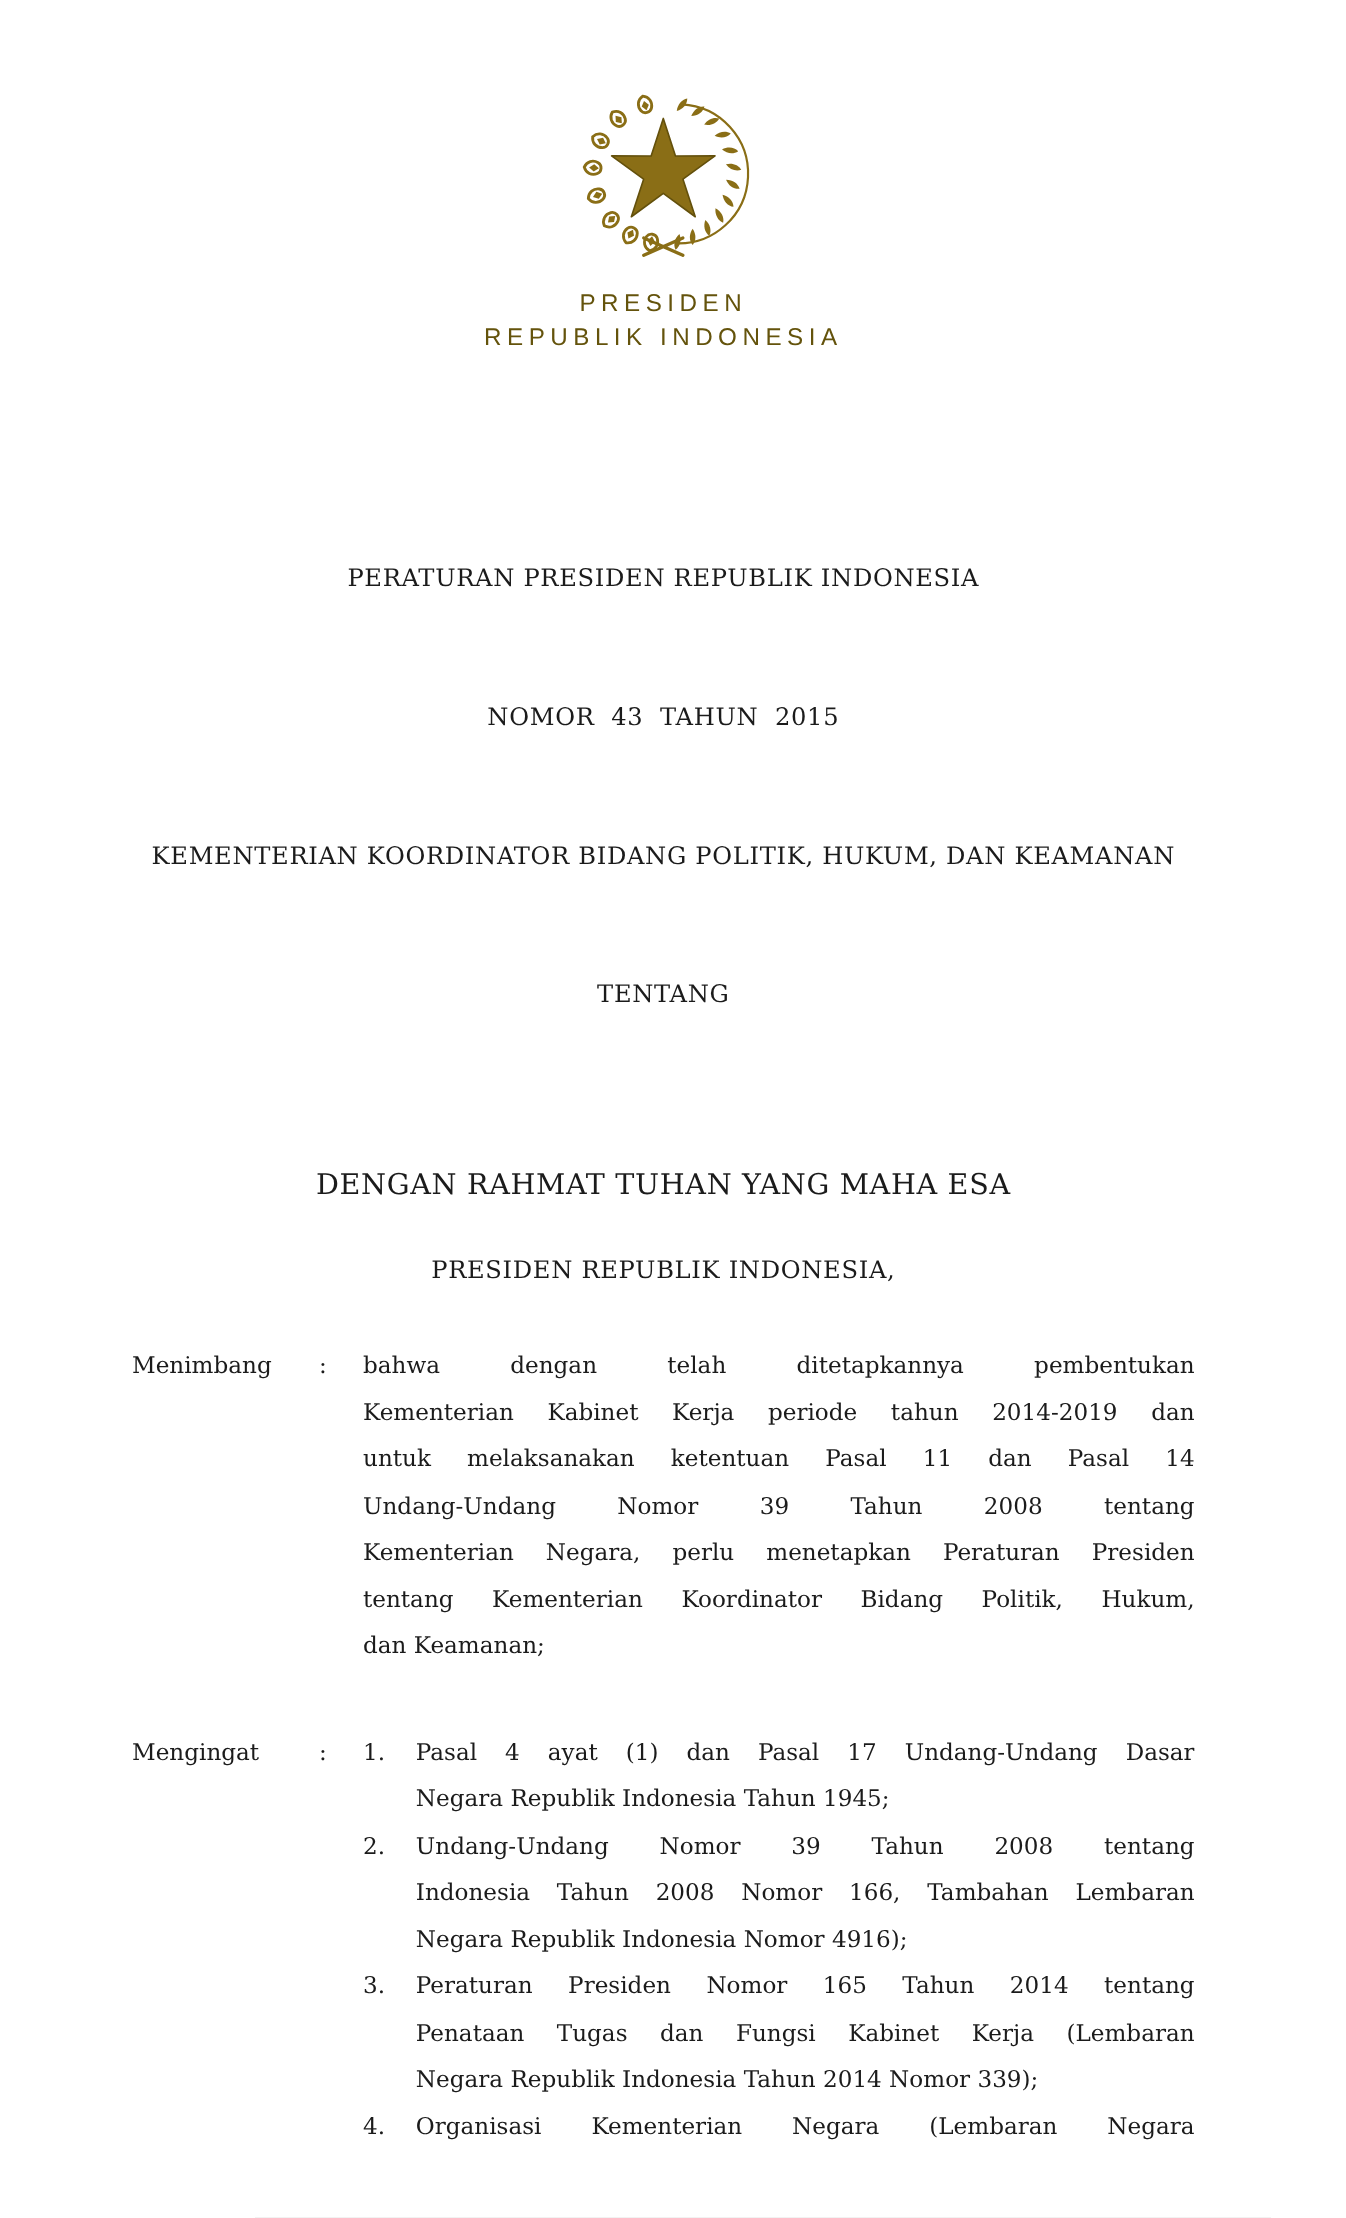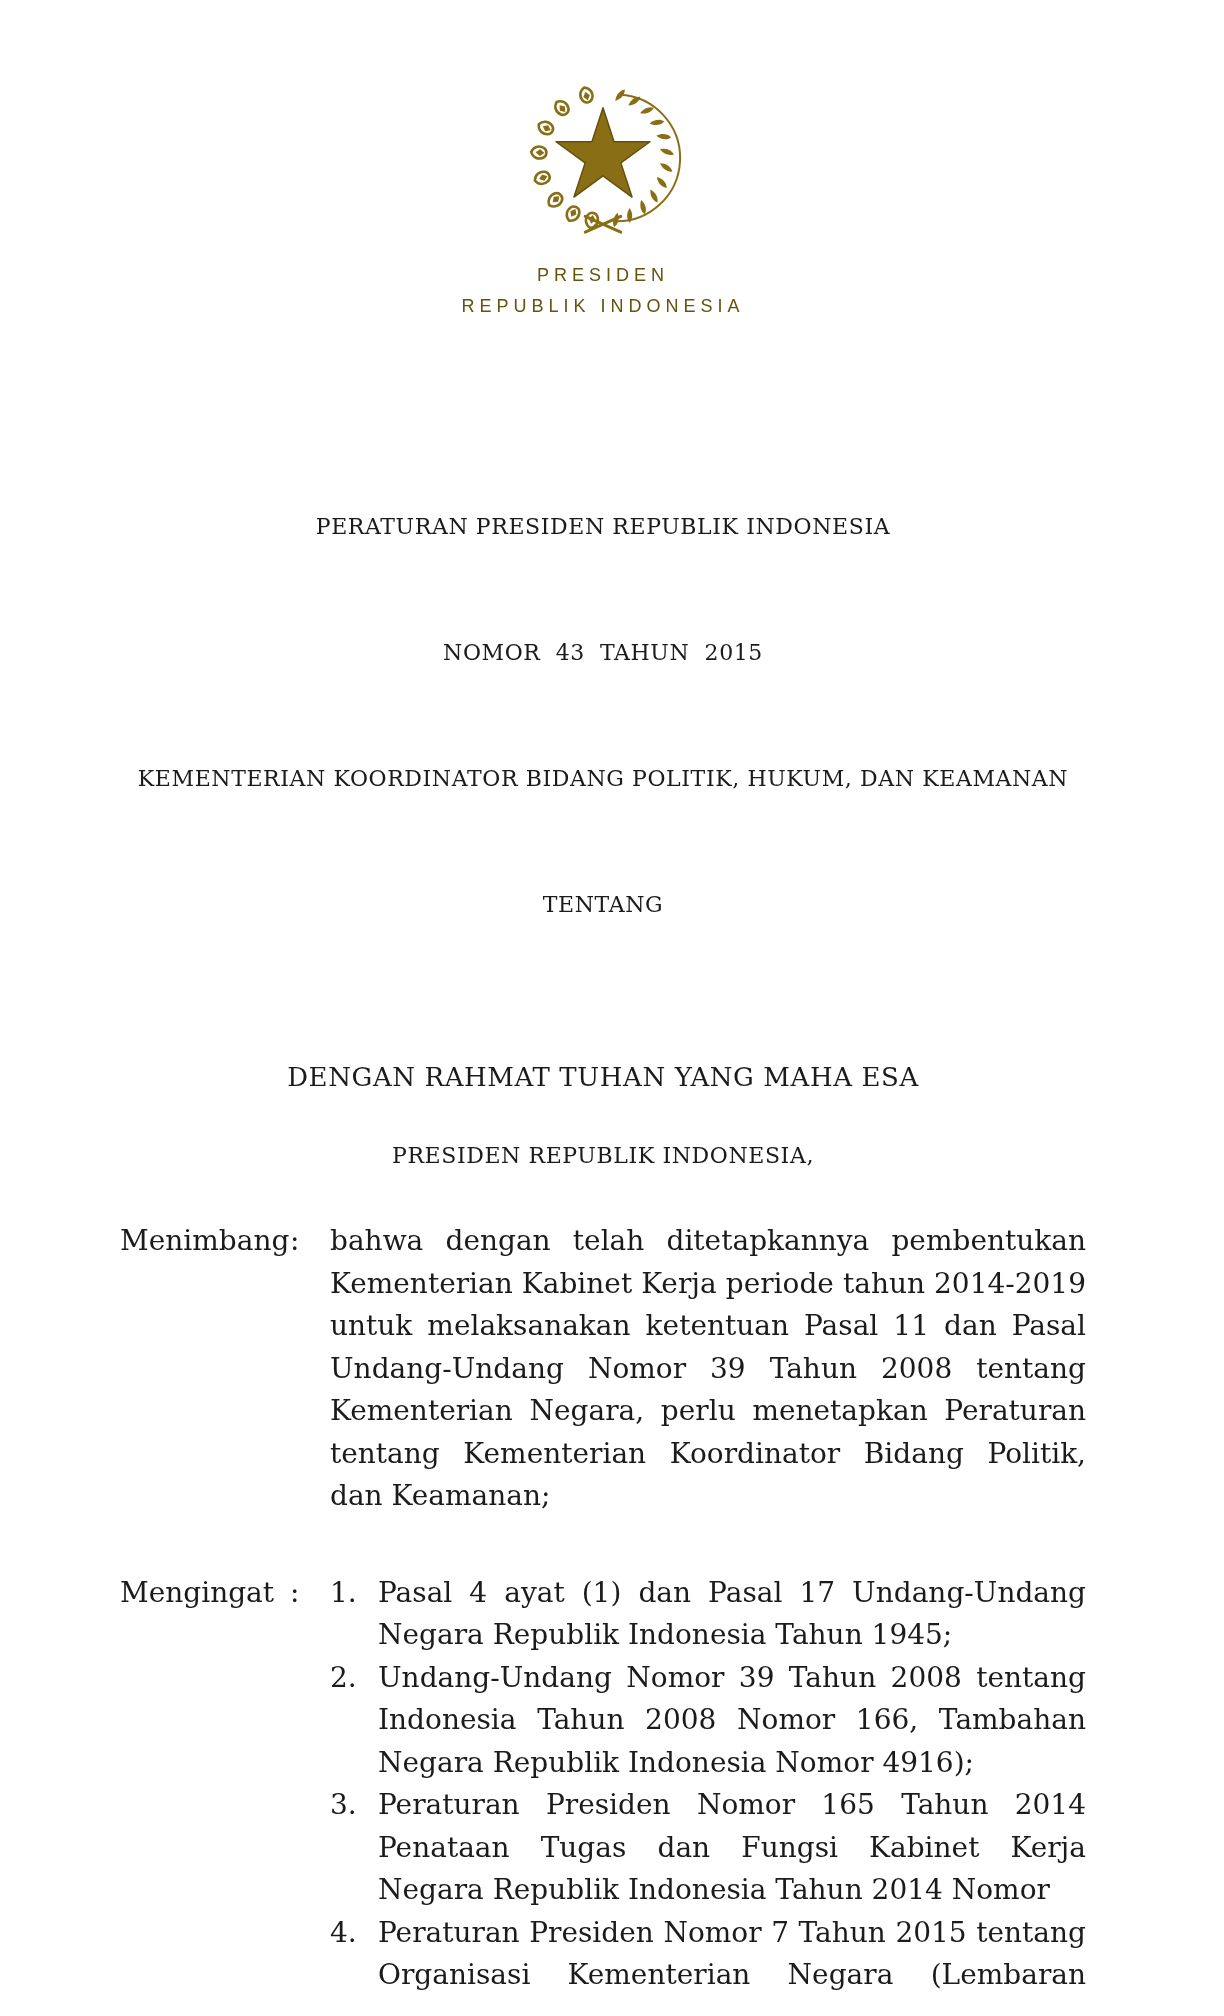--- a/index.html
+++ b/index.html
@@ -15,21 +15,21 @@
     overflow:hidden;
   }
 
   
   .emblem { display:block; margin:82px auto 0; }
   .letterhead-text {
     margin-top:20px;
     text-align:center;
     font-family:"Liberation Sans", sans-serif;
     color:#64530c;
-    font-size:18px;
+    font-size:22px;
     letter-spacing:5px;
     line-height:31px;
   }
 
   
   .title-block {
     margin-top:100px;
     text-align:center;
     font-size:22px;
     line-height:42px;
@@ -45,21 +45,21 @@
   }
   .issuer {
     margin-top:37px;
     text-align:center;
     font-size:22px;
     line-height:42px;
     letter-spacing:0.6px;
   }
 
   
-  .clause { display:flex; font-size:28px; line-height:42.5px; }
+  .clause { display:flex; font-size:21px; line-height:42.5px; }
   .clause-menimbang { margin-top:43px; }
   .clause-mengingat { margin-top:54px; }
   .clause-label { width:170px; flex:0 0 170px; }
   .clause-colon { width:40px; flex:0 0 40px; }
   .clause-body  { flex:1 1 auto; min-width:0; }
 
   .jline, .lline { height:42.5px; overflow:hidden; }
   .jline { text-align:justify; text-align-last:justify; }
   .jline::after { content:""; display:inline-block; width:100%; height:0; vertical-align:top; }
   .lline { text-align:left; }
@@ -172,21 +172,20 @@
         <div class="ml-text">
           <div class="jline">Peraturan Presiden Nomor 165 Tahun 2014 tentang</div>
           <div class="jline">Penataan Tugas dan Fungsi Kabinet Kerja (Lembaran</div>
           <div class="lline">Negara Republik Indonesia Tahun 2014 Nomor 339);</div>
         </div>
       </div>
 
       <div class="ml-item">
         <div class="ml-num">4.</div>
         <div class="ml-text">
-          <div class="jline">Peraturan Presiden Nomor 7 Tahun 2015 tentang</div>
           <div class="jline">Organisasi Kementerian Negara (Lembaran Negara</div>
 
         </div>
       </div>
 
     </div>
   </section>
 
 </div>
 

